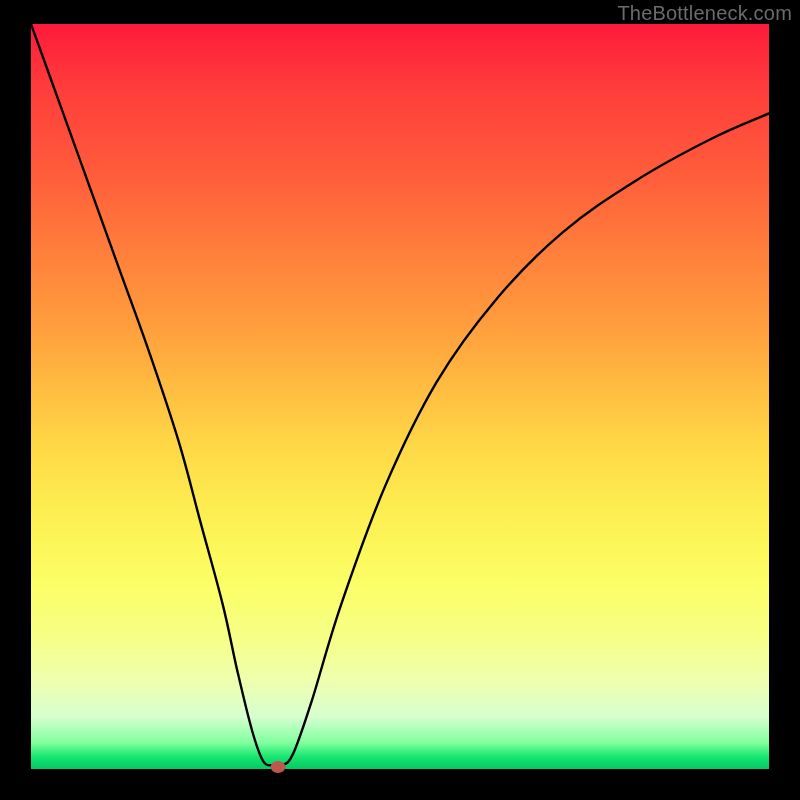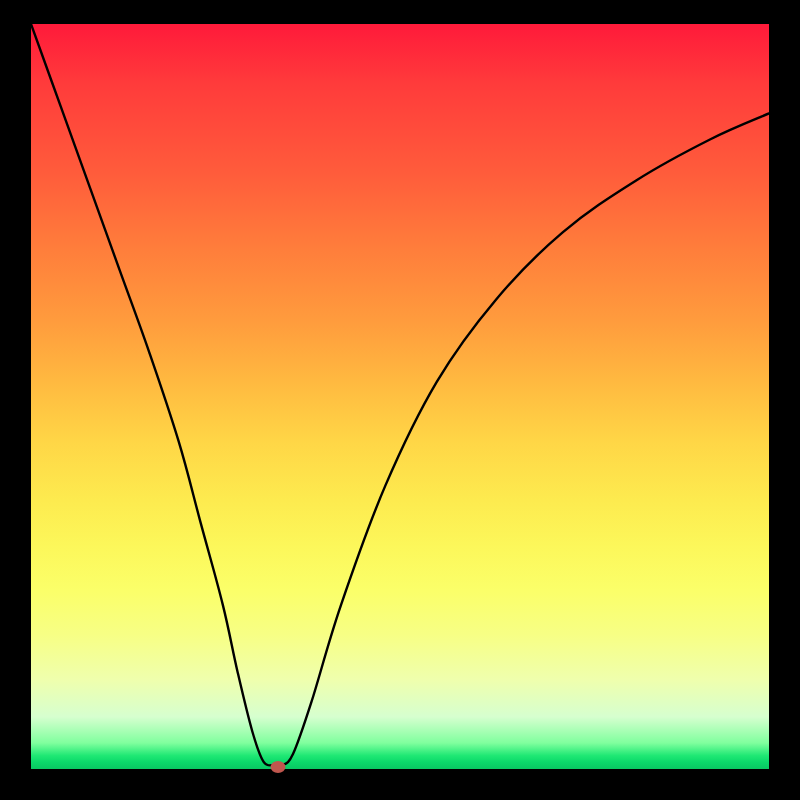--- a/index.html
+++ b/index.html
@@ -70,19 +70,20 @@
     height: 12px;
     border-radius: 50%;
     z-index: 12;
     transform: translate(-50%, -50%);
   }
 </style>
 </head>
 <body>
 
 <div class="frame">
+  <div class="watermark">TheBottleneck.com</div>
   <div class="plot-area">
     <svg class="curve" viewBox="0 0 738 745" preserveAspectRatio="none">
       <path id="curve-path" fill="none" stroke="#000000" stroke-width="2.4" stroke-linecap="round" stroke-linejoin="round" d="M 0.00 0.00 C 5.31 14.75, 18.89 52.45, 29.52 81.95 C 40.15 111.45, 48.41 134.40, 59.04 163.90 C 69.67 193.40, 77.93 216.35, 88.56 245.85 C 99.19 275.35, 107.45 296.96, 118.08 327.80 C 128.71 358.64, 138.30 386.36, 147.60 417.20 C 156.90 448.04, 161.77 469.65, 169.74 499.15 C 177.71 528.65, 185.24 554.28, 191.88 581.10 C 198.52 607.92, 201.33 625.35, 206.64 648.15 C 211.95 670.95, 216.75 691.66, 221.40 707.75 C 226.05 723.84, 228.48 731.52, 232.47 737.55 C 236.46 743.58, 240.22 740.60, 243.54 741.27 C 246.86 741.95, 247.60 743.29, 250.92 741.27 C 254.24 739.26, 256.68 741.50, 261.99 730.10 C 267.30 718.70, 271.81 704.77, 280.44 677.95 C 289.07 651.13, 296.68 619.99, 309.96 581.10 C 323.24 542.21, 336.97 502.13, 354.24 461.90 C 371.51 421.67, 385.97 391.12, 405.90 357.60 C 425.83 324.07, 442.36 302.47, 464.94 275.65 C 487.52 248.83, 506.12 230.06, 531.36 208.60 C 556.60 187.14, 578.59 173.21, 605.16 156.45 C 631.73 139.69, 655.05 127.54, 678.96 115.48 C 702.87 103.41, 727.37 94.09, 738.00 89.40"></path>
     </svg>
     <div class="marker" id="marker" style="left: 247.23px; top: 742.765px; background: rgb(192, 87, 78);"></div>
   </div>
 </div>
 
 </body></html>

